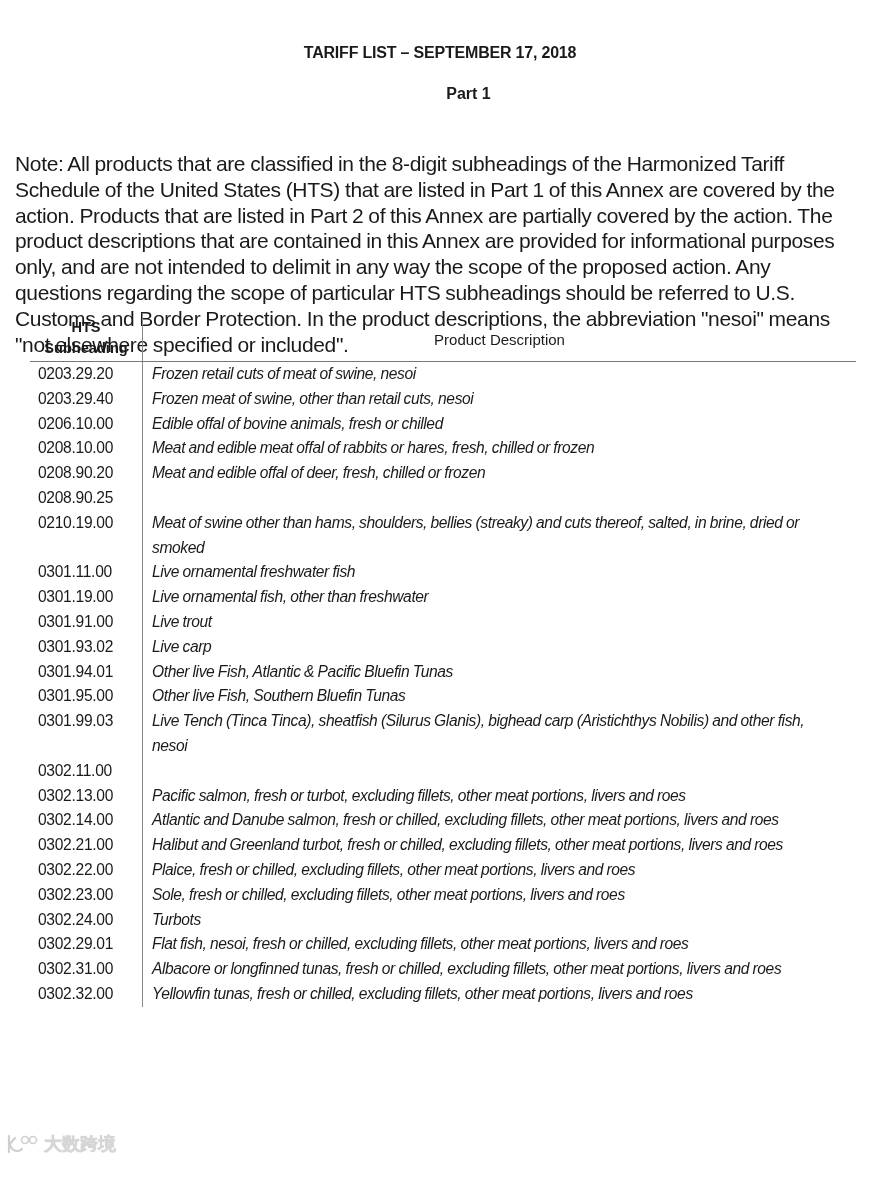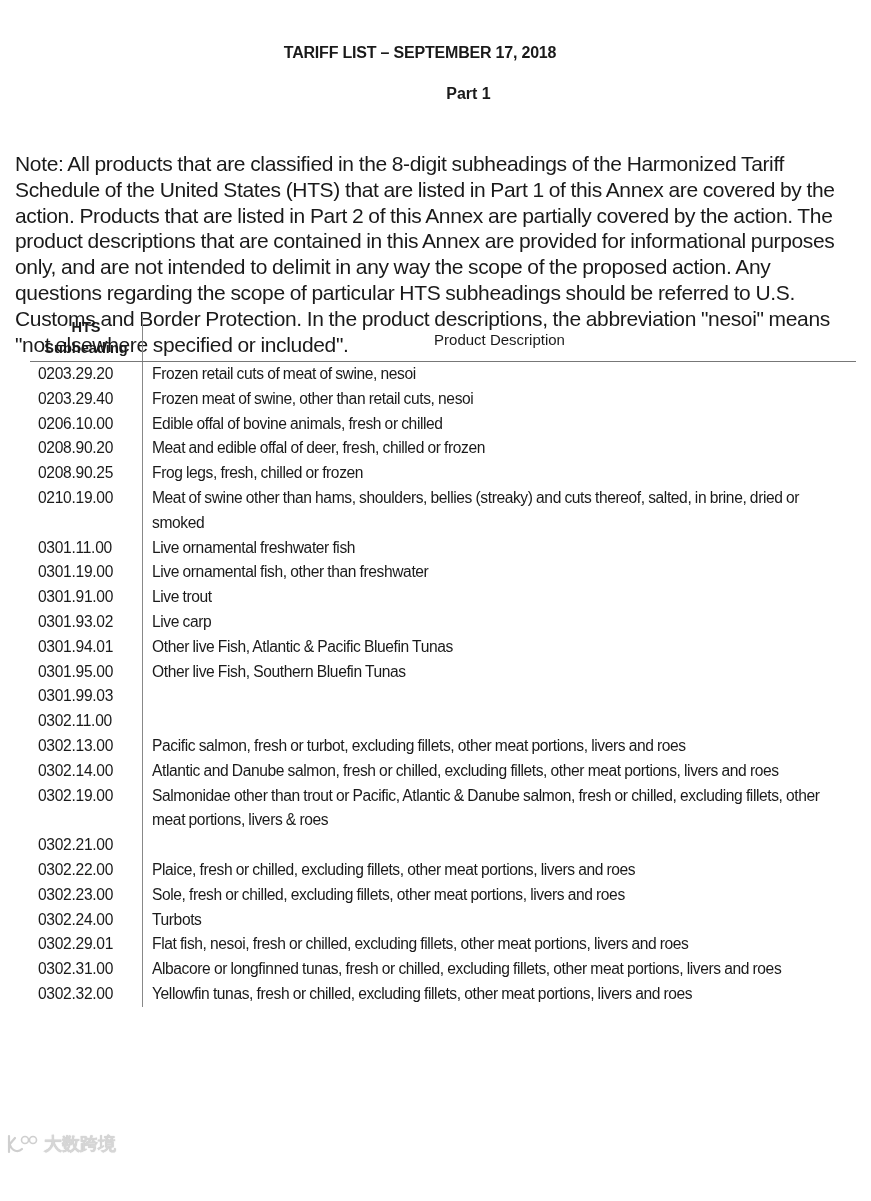--- a/index.html
+++ b/index.html
@@ -24,20 +24,21 @@
     }
     .doc-title {
       position: absolute;
       top: 44px;
       left: 0;
       width: 840px;
       text-align: center;
       font-weight: bold;
       font-size: 16px;
       letter-spacing: -0.2px;
+      padding-left: 20px;
     }
     .doc-subtitle {
       position: absolute;
       top: 85px;
       left: 0;
       width: 871px;
       text-align: center;
       font-weight: bold;
       font-size: 16px;
       margin-left: 33px;
@@ -100,20 +101,21 @@
       flex-shrink: 0;
     }
     .td-desc {
       flex: 1;
       padding-left: 9px;
       padding-right: 20px;
       font-size: 15.6px;
       line-height: 24.8px;
       letter-spacing: -0.4px;
       word-spacing: -0.4px;
+      font-style: italic;
     }
     .watermark {
       position: absolute;
       left: 6px;
       top: 1132px;
       display: flex;
       align-items: center;
       gap: 4px;
       color: #d6d6d6;
       font-family: "DejaVu Sans", sans-serif;
@@ -150,26 +152,29 @@
         </div>
         <div class="tr">
           <div class="td-code">0203.29.40</div>
           <div class="td-desc">Frozen meat of swine, other than retail cuts, nesoi</div>
         </div>
         <div class="tr">
           <div class="td-code">0206.10.00</div>
           <div class="td-desc">Edible offal of bovine animals, fresh or chilled</div>
         </div>
         <div class="tr">
+          <div class="td-code">0208.10.00</div>
+          <div class="td-desc">Meat and edible meat offal of rabbits or hares, fresh, chilled or frozen</div>
+        </div>
+        <div class="tr">
           <div class="td-code">0208.90.20</div>
           <div class="td-desc">Meat and edible offal of deer, fresh, chilled or frozen</div>
         </div>
         <div class="tr">
           <div class="td-code">0208.90.25</div>
-          <div class="td-desc">Frog legs, fresh, chilled or frozen</div>
         </div>
         <div class="tr">
           <div class="td-code">0210.19.00</div>
           <div class="td-desc">Meat of swine other than hams, shoulders, bellies (streaky) and cuts thereof, salted, in brine, dried or smoked</div>
         </div>
         <div class="tr">
           <div class="td-code">0301.11.00</div>
           <div class="td-desc">Live ornamental freshwater fish</div>
         </div>
         <div class="tr">
@@ -187,38 +192,36 @@
         <div class="tr">
           <div class="td-code">0301.94.01</div>
           <div class="td-desc">Other live Fish, Atlantic &amp; Pacific Bluefin Tunas</div>
         </div>
         <div class="tr">
           <div class="td-code">0301.95.00</div>
           <div class="td-desc">Other live Fish, Southern Bluefin Tunas</div>
         </div>
         <div class="tr">
           <div class="td-code">0301.99.03</div>
+          <div class="td-desc">Live Tench (Tinca Tinca), sheatfish (Silurus Glanis), bighead carp (Aristichthys Nobilis) and other fish, nesoi</div>
         </div>
         <div class="tr">
           <div class="td-code">0302.11.00</div>
         </div>
         <div class="tr">
           <div class="td-code">0302.13.00</div>
           <div class="td-desc">Pacific salmon, fresh or turbot, excluding fillets, other meat portions, livers and roes</div>
         </div>
         <div class="tr">
           <div class="td-code">0302.14.00</div>
           <div class="td-desc">Atlantic and Danube salmon, fresh or chilled, excluding fillets, other meat portions, livers and roes</div>
         </div>
         <div class="tr">
-          <div class="td-code">0302.19.00</div>
-          <div class="td-desc">Salmonidae other than trout or Pacific, Atlantic &amp; Danube salmon, fresh or chilled, excluding fillets, other meat portions, livers &amp; roes</div>
-        </div>
-        <div class="tr">
           <div class="td-code">0302.21.00</div>
+          <div class="td-desc">Halibut and Greenland turbot, fresh or chilled, excluding fillets, other meat portions, livers and roes</div>
         </div>
         <div class="tr">
           <div class="td-code">0302.22.00</div>
           <div class="td-desc">Plaice, fresh or chilled, excluding fillets, other meat portions, livers and roes</div>
         </div>
         <div class="tr">
           <div class="td-code">0302.23.00</div>
           <div class="td-desc">Sole, fresh or chilled, excluding fillets, other meat portions, livers and roes</div>
         </div>
         <div class="tr">

